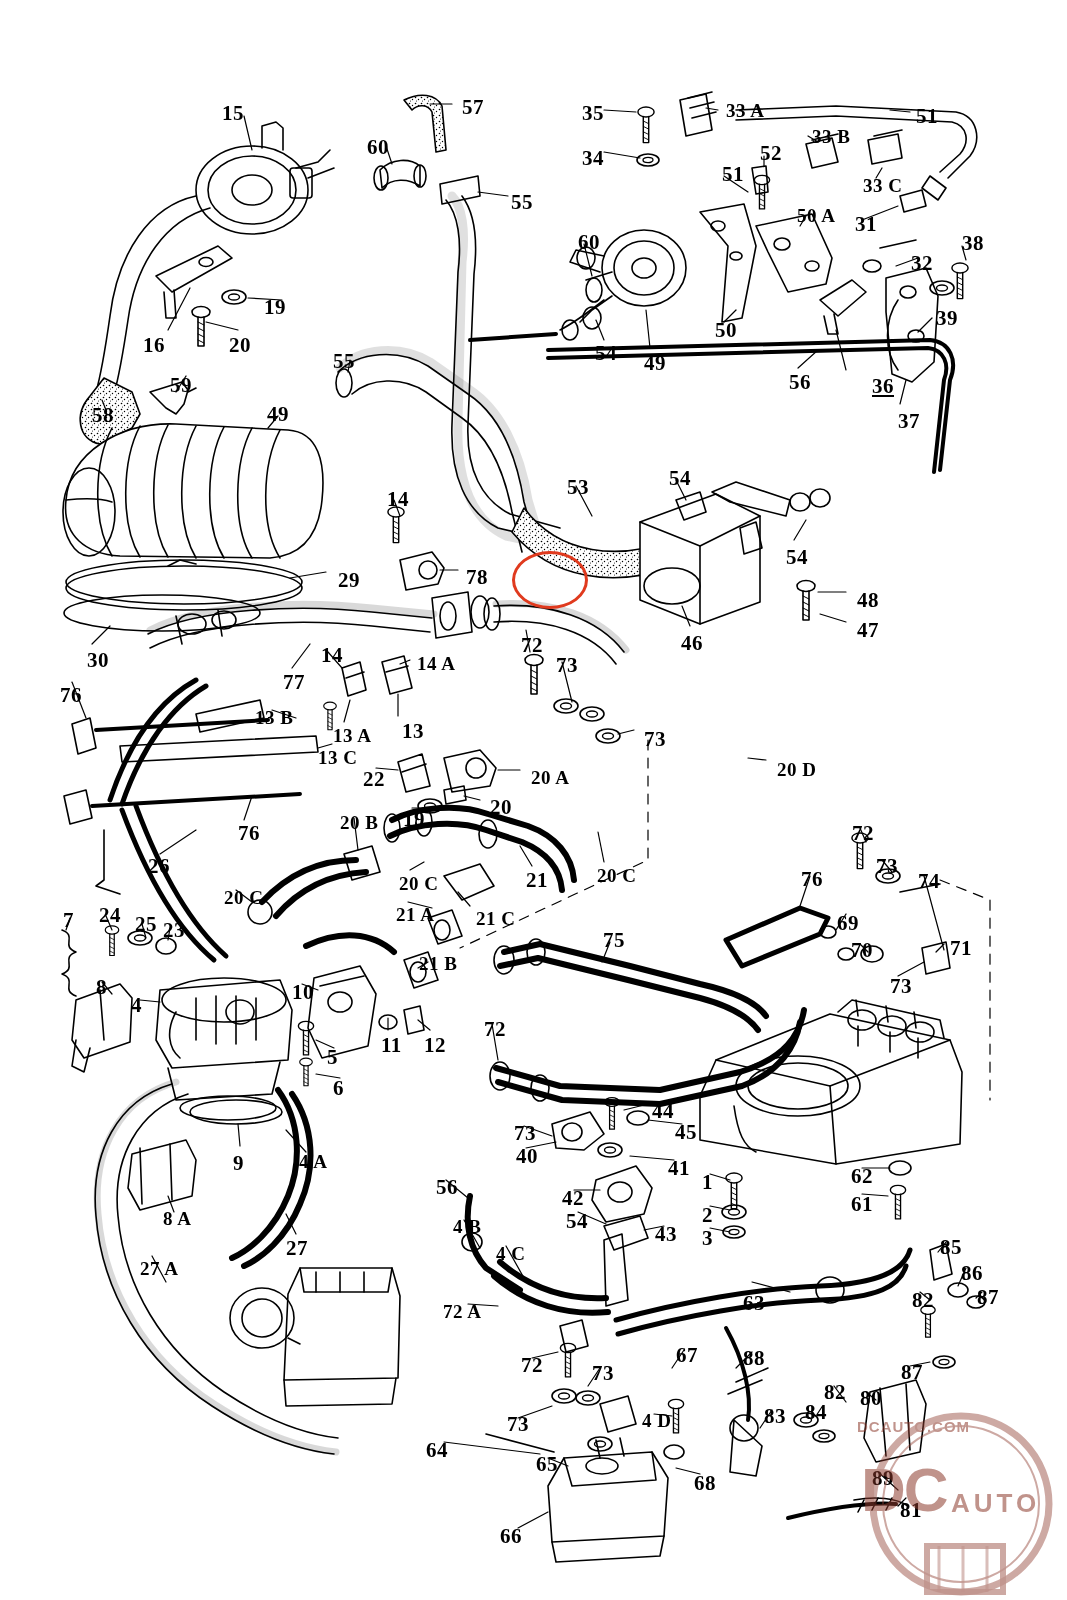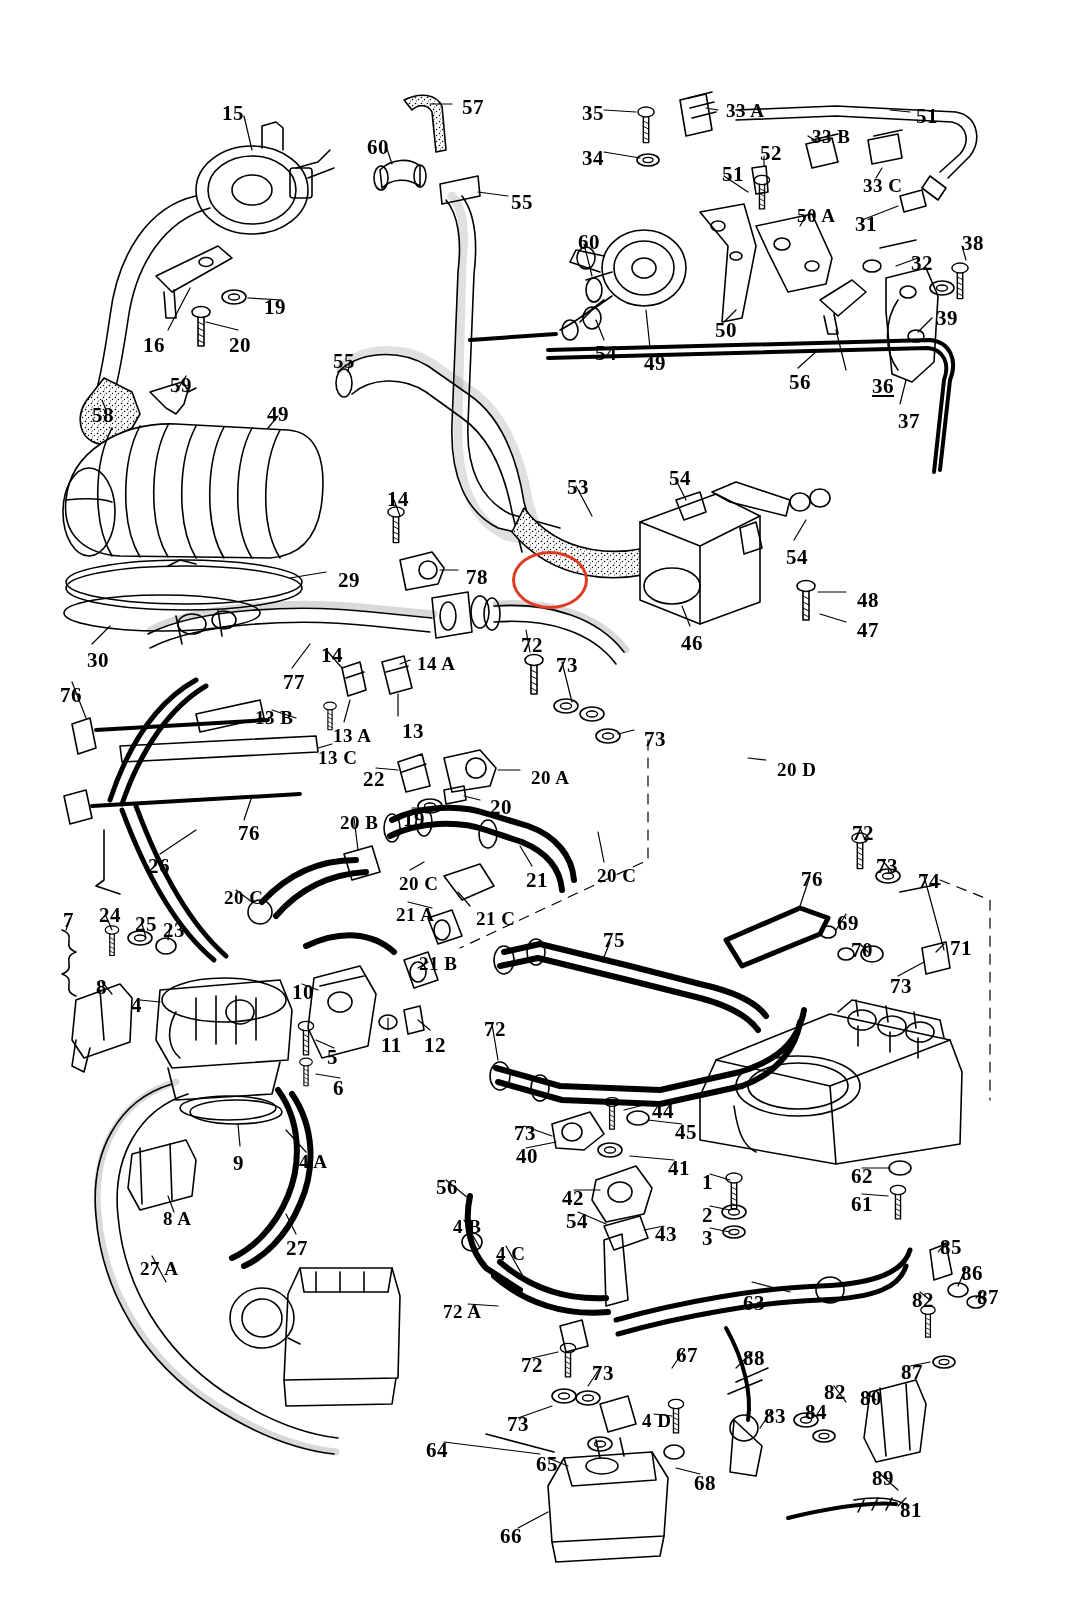--- a/index.html
+++ b/index.html
@@ -797,14 +797,25 @@
       <div class="callout" style="left: 507px; top: 1414px;">73</div>
       <div class="callout small" style="left: 642px; top: 1411px;">4 D</div>
       <div class="callout" style="left: 872px; top: 1468px;">89</div>
       <div class="callout" style="left: 426px; top: 1440px;">64</div>
       <div class="callout" style="left: 536px; top: 1454px;">65</div>
       <div class="callout" style="left: 694px; top: 1473px;">68</div>
       <div class="callout" style="left: 900px; top: 1500px;">81</div>
       <div class="callout" style="left: 500px; top: 1526px;">66</div>
     </div>
 
+  <div id="watermark">
+    <svg viewBox="0 0 230 200" width="230" height="200">
+      <circle cx="130" cy="108" r="88" fill="none" stroke="#8d3b2e" stroke-width="7" opacity="0.8"></circle>
+      <circle cx="130" cy="108" r="78" fill="none" stroke="#8d3b2e" stroke-width="2" opacity="0.8"></circle>
+      <path d="M 96 150 L 96 196 L 172 196 L 172 150 Z" fill="none" stroke="#8d3b2e" stroke-width="6" opacity="0.8"></path>
+      <path d="M 108 150 L 108 196 M 132 150 L 132 196 M 156 150 L 156 196" stroke="#8d3b2e" stroke-width="3" opacity="0.6"></path>
+    </svg>
+    <div class="wm-text">DCAUTO.COM</div>
+    <div class="wm-dc">DC</div>
+    <div class="wm-auto">AUTO</div>
+  </div>
 
 </div>
 
 </body></html>

